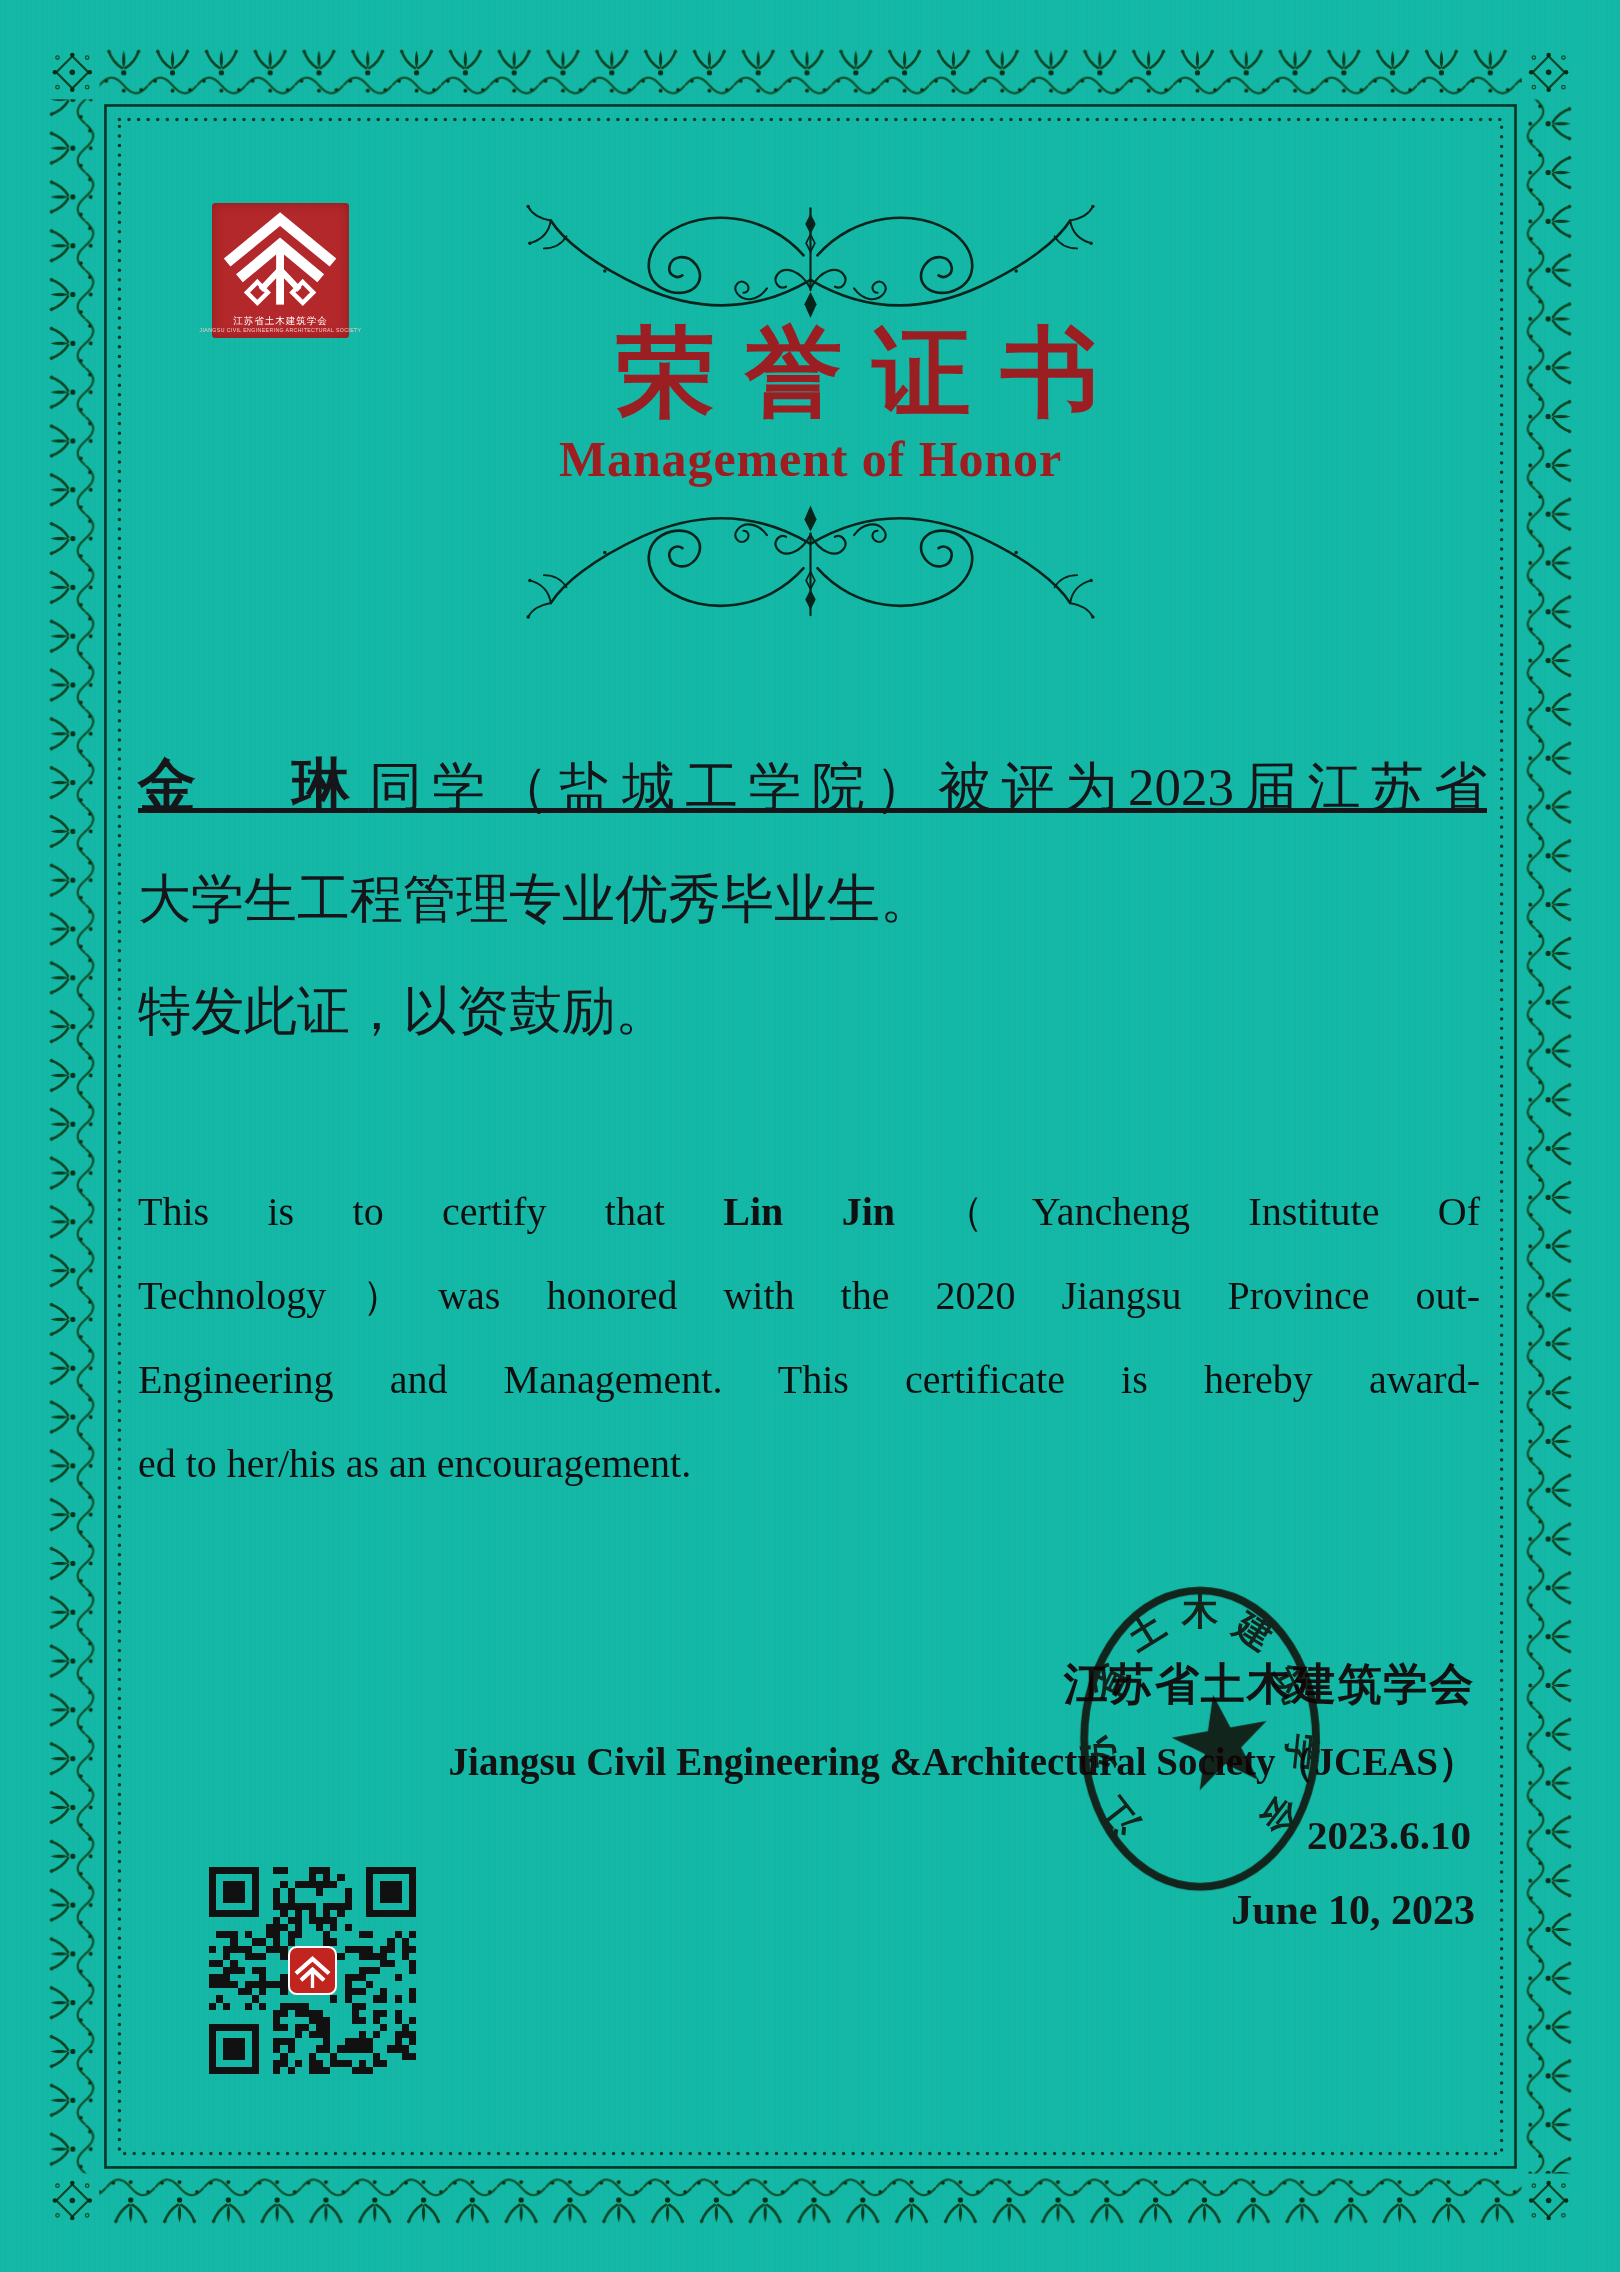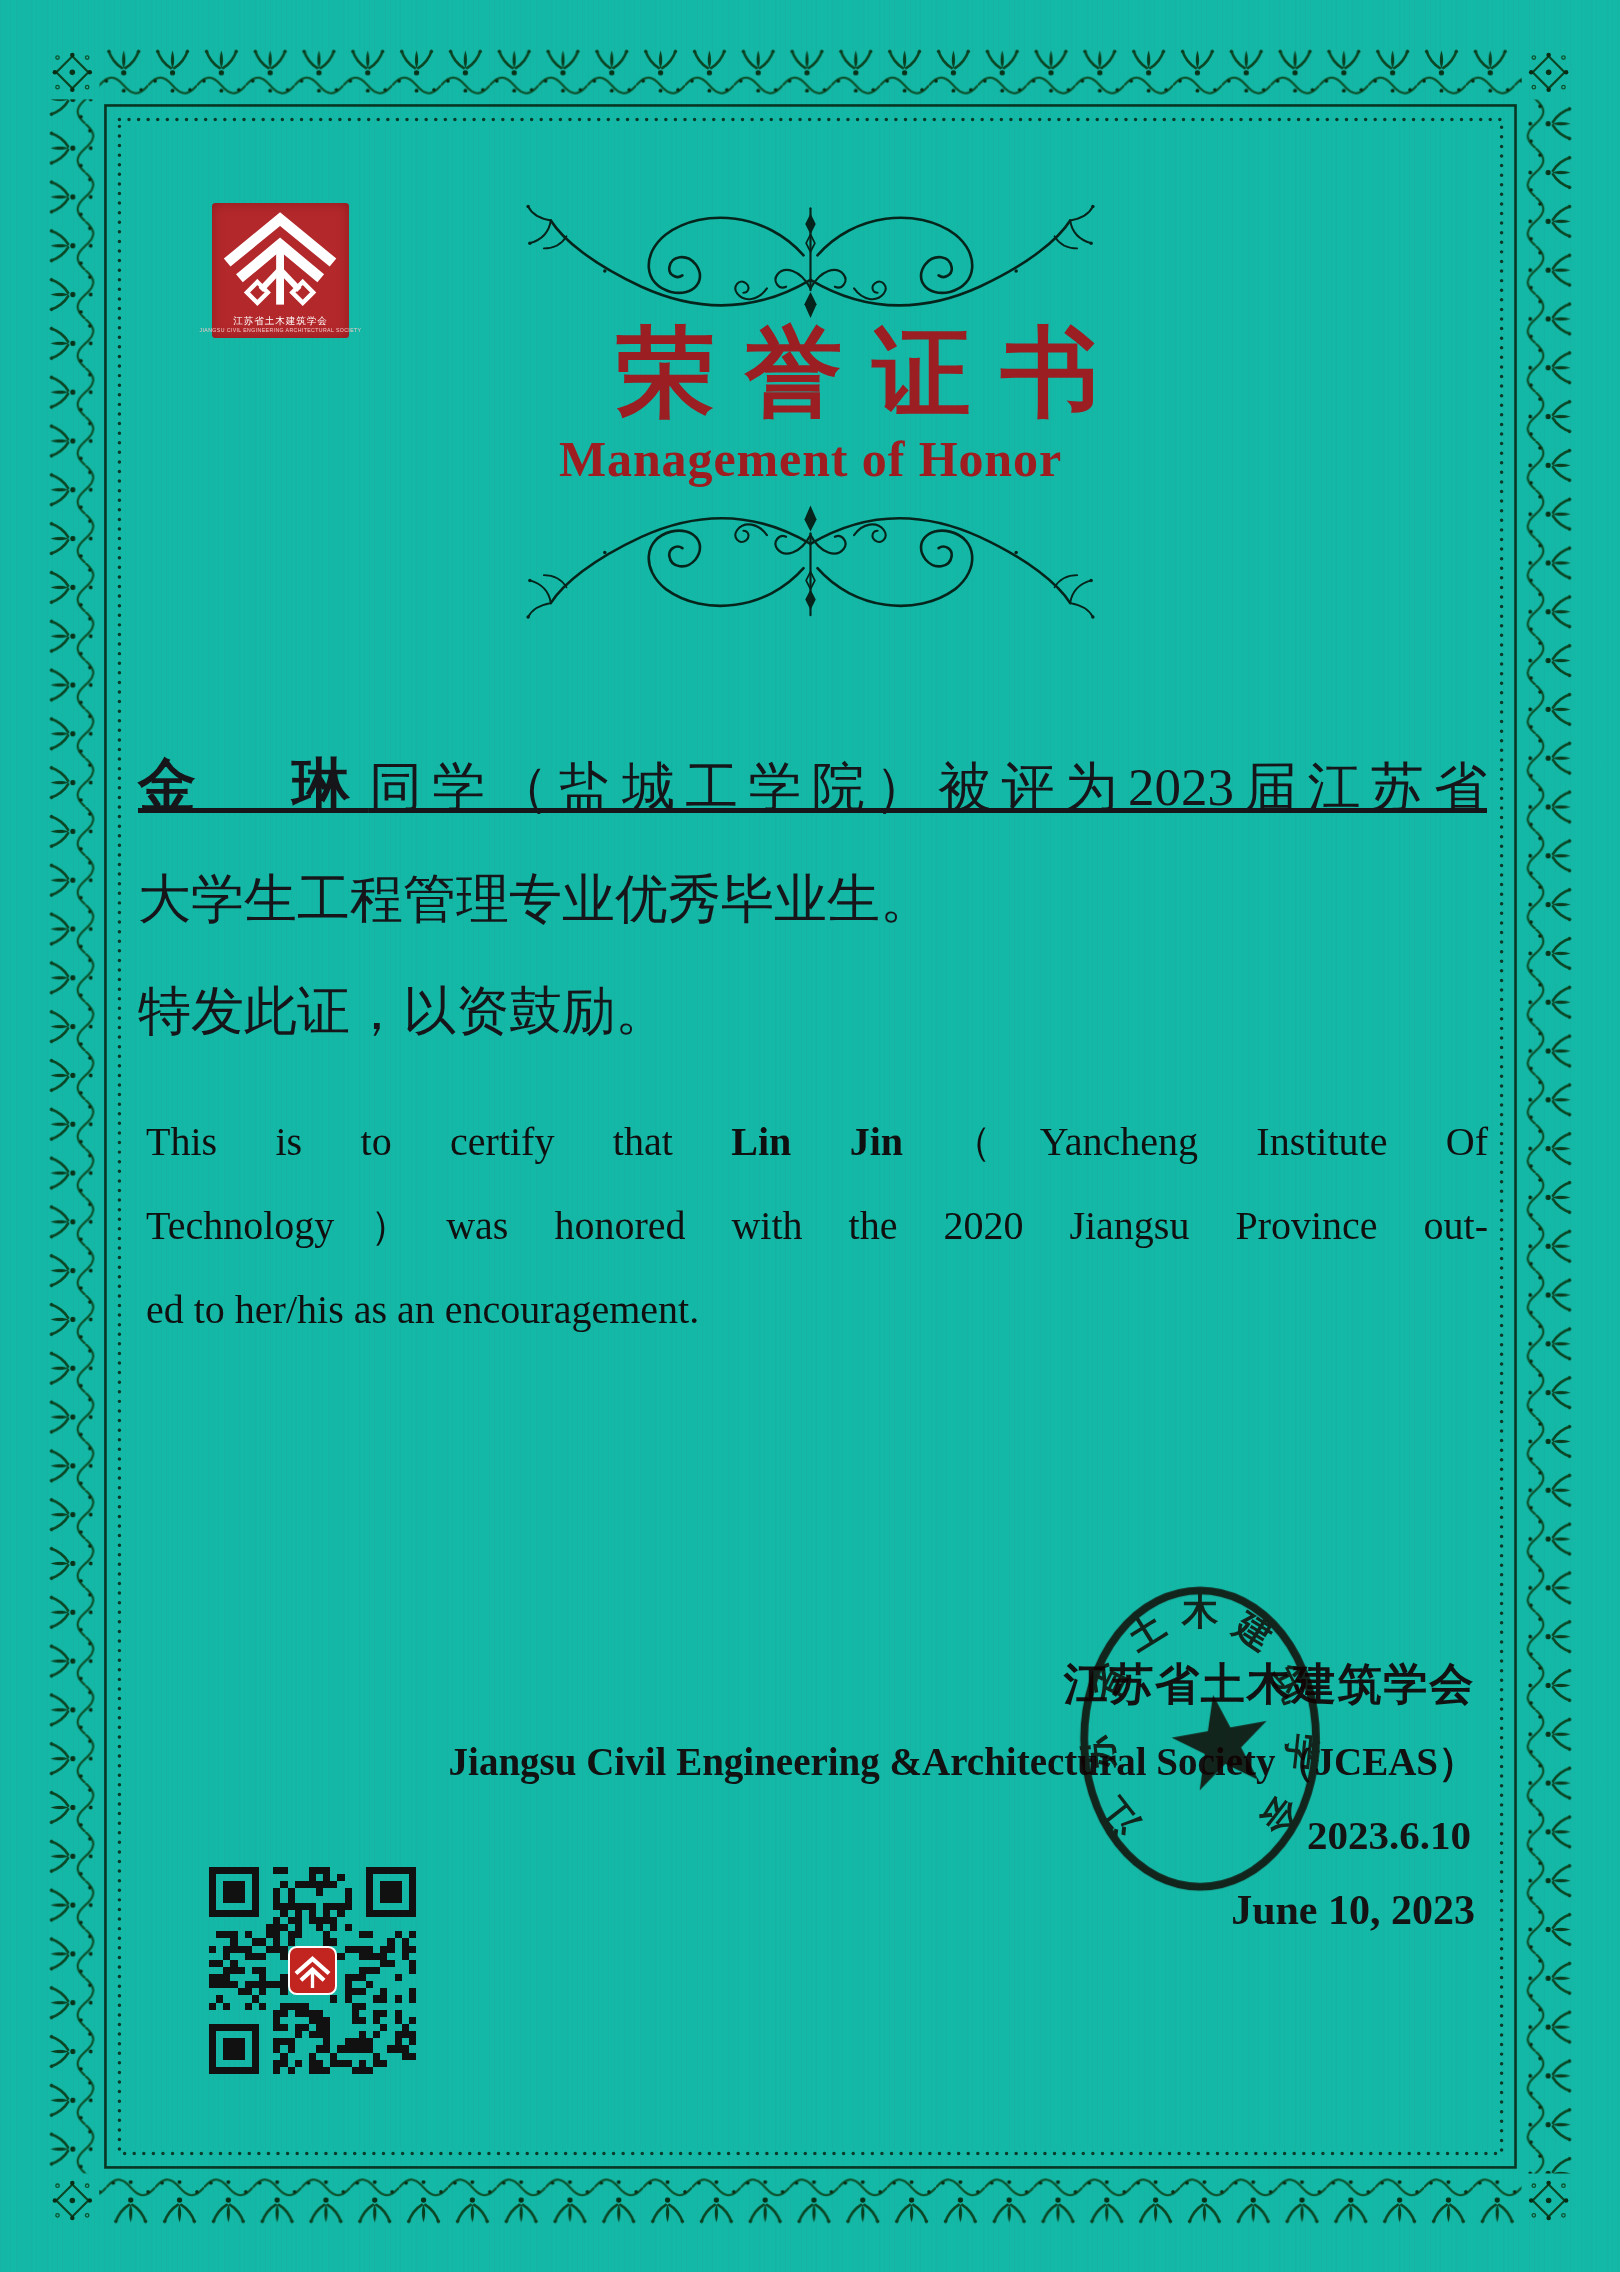--- a/index.html
+++ b/index.html
@@ -24,22 +24,22 @@
     font-size:98px;line-height:105px;font-weight:700;color:#9b1e22;
     letter-spacing:30px;text-indent:30px;padding-left:47px;}
   .title-en{position:absolute;top:432px;left:0;width:100%;text-align:center;
     font-size:50px;line-height:54px;font-weight:700;color:#9e1d20;letter-spacing:0.9px;}
   
   .zh-block{position:absolute;left:138px;top:730px;width:1349px;
     font-size:53px;line-height:112px;color:#16161a;}
   .zh-line1{text-align:justify;text-align-last:justify;text-decoration:underline;}
   .zh-name{font-weight:700;font-size:58px;letter-spacing:8.7px;}
   
-  .en-block{position:absolute;left:138px;top:1100px;width:1342px;
-    font-size:40px;line-height:84px;color:#101010;margin-left:8px;}
+  .en-block{position:absolute;left:138px;top:1170px;width:1342px;
+    font-size:40px;line-height:84px;color:#101010;}
   .en-line{text-align:justify;text-align-last:justify;}
   .en-line.last{text-align:justify;text-align-last:left;}
   .en-name{font-weight:700;}
   
   .sign-zh{position:absolute;right:146px;top:1658px;font-size:44px;line-height:51px;font-weight:700;
     color:#121212;letter-spacing:1.7px;font-family:"Liberation Sans","DejaVu Sans",sans-serif;white-space:nowrap;}
   .sign-en{position:absolute;right:144px;top:1739px;font-size:39px;line-height:45px;font-weight:700;
     color:#121212;white-space:nowrap;}
   .date-num{position:absolute;right:150px;top:1813px;font-size:41px;line-height:45px;font-weight:600;color:#141414;text-align:center;}
   .date-en{position:absolute;right:146px;top:1887px;font-size:42px;line-height:47px;font-weight:600;color:#141414;margin-left:28px;}
@@ -80,20 +80,21 @@
 
   <div class="zh-block">
     <div class="zh-line1"><span class="zh-name">金　琳</span><span>同学（盐城工学院）被评为2023届江苏省</span></div>
     <div>大学生工程管理专业优秀毕业生。</div>
     <div>特发此证，以资鼓励。</div>
   </div>
 
   <div class="en-block">
     <div class="en-line"><span>This is to certify that </span><span class="en-name">Lin Jin</span><span>（Yancheng Institute Of</span></div>
     <div class="en-line">Technology）was honored with the 2020 Jiangsu Province out-</div>
+    <div class="en-line">Engineering and Management. This certificate is hereby award-</div>
     <div class="en-line last">ed to her/his as an encouragement.</div>
   </div>
 
   <div class="sign-zh">江苏省土木建筑学会</div>
   <div class="sign-en">Jiangsu Civil Engineering &amp;Architectural Society（JCEAS）</div>
   <div class="date-num">2023.6.10</div>
   <div class="date-en">June 10, 2023</div>
 
   <div class="qr">
     <svg id="qr-svg" viewBox="0 0 29 29" shape-rendering="crispEdges">

